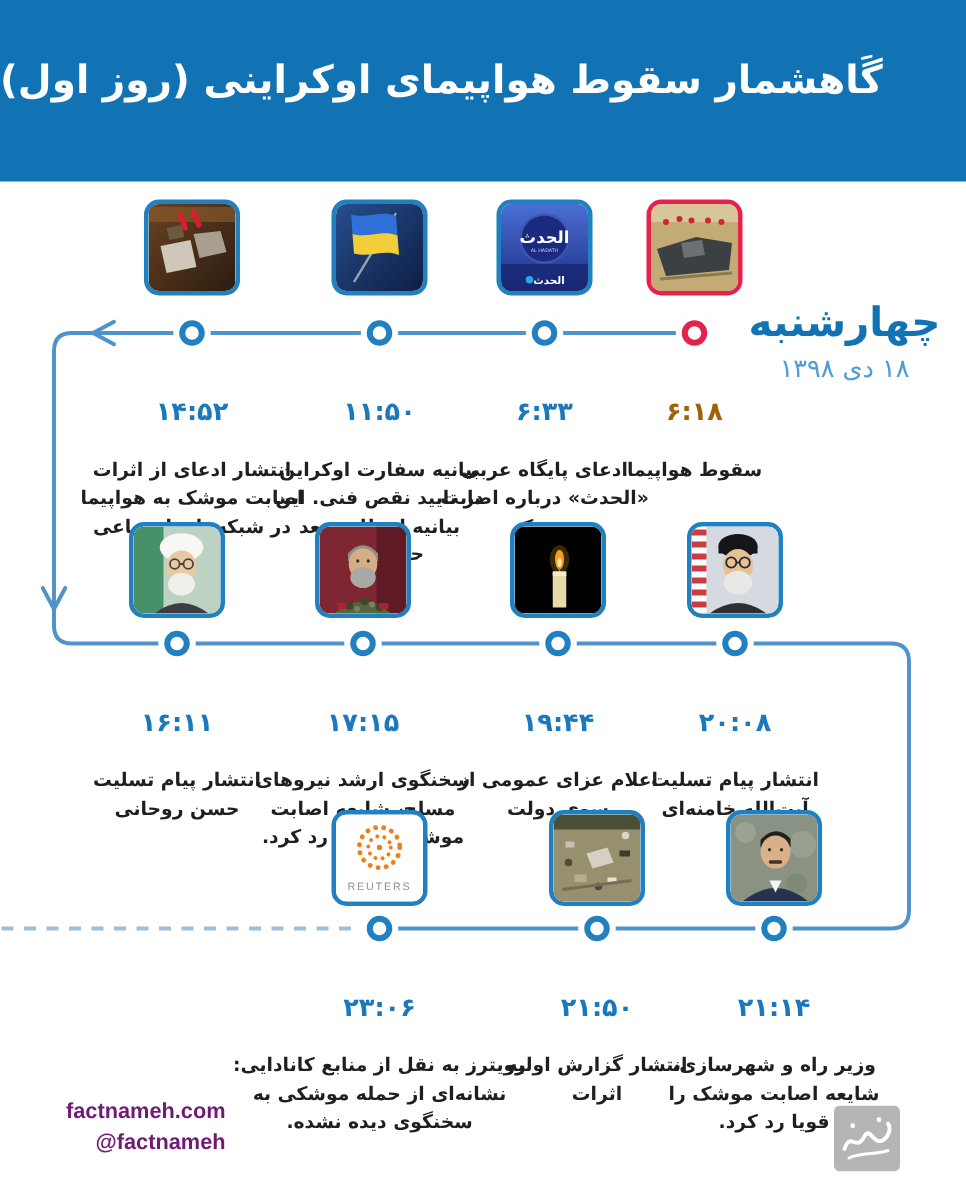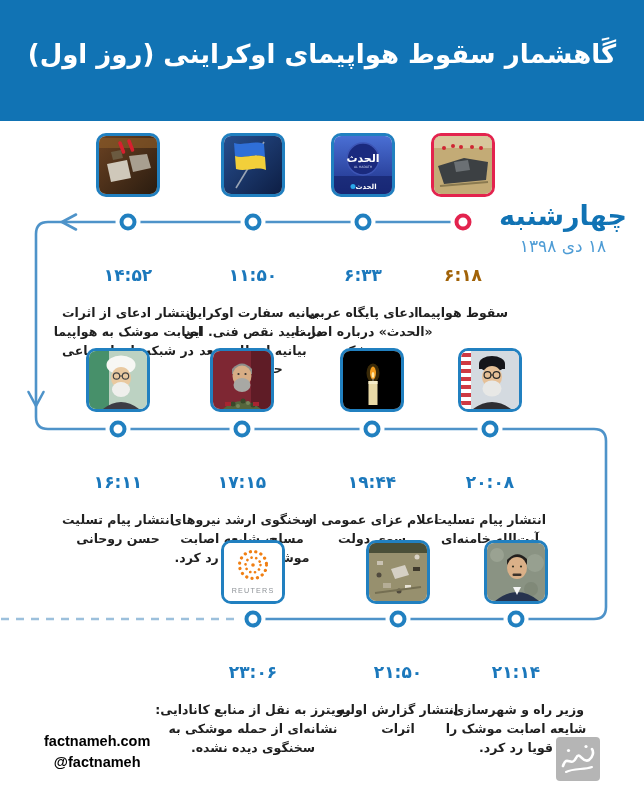--- a/index.html
+++ b/index.html
@@ -1,20 +1,20 @@
 <!DOCTYPE html>
 <html dir="rtl" lang="fa"><head>
 <meta charset="utf-8">
 <style>
   html,body{margin:0;padding:0;background:#ffffff;}
   body{width:644px;height:800px;overflow:hidden;font-family:"DejaVu Sans",sans-serif;}
   #canvas{position:relative;width:644px;height:800px;direction:rtl;background:#ffffff;}
 
   .header{position:absolute;top:0;left:0;width:644px;height:121px;background:#1173b4;
-          display:flex;align-items:center;justify-content:center;z-index:2;}
+          display:flex;align-items:center;justify-content:flex-end;z-index:2;}
   .header h1{color:#ffffff;font-size:26px;font-weight:bold;margin:0 0 14px 0;letter-spacing:0;}
 
   .connector{position:absolute;top:0;left:0;z-index:1;}
 
   .entry{position:absolute;z-index:2;display:flex;flex-direction:column;align-items:center;gap:16px;}
   .photo{width:64px;height:64px;box-sizing:border-box;border:3px solid #2180c0;border-radius:10px;
          overflow:hidden;background:#fff;flex:0 0 auto;}
   .photo svg{display:block;width:58px;height:58px;}
   .pointer{width:0;height:0;border-left:8px solid transparent;border-right:8px solid transparent;
            border-top:9px solid #2180c0;margin-top:-1px;}
@@ -28,22 +28,22 @@
   .r3 .time{margin-top:18px;}
 
   .node{position:absolute;z-index:3;width:9px;height:9px;background:#fff;border:4.5px solid #2180c0;
         border-radius:50%;box-shadow:0 0 0 4px #ffffff;transform:translate(-50%,-50%);}
   .node.red{border-color:#e3234e;}
 
   .datebox{position:absolute;left:488px;top:200px;width:150px;text-align:center;z-index:2;}
   .weekday{font-size:27px;font-weight:bold;color:#1173b4;line-height:1.15;}
   .dateline{font-size:17px;font-weight:normal;color:#4e9cd5;margin-top:5px;}
 
-  .footer-text{position:absolute;left:44px;top:731px;z-index:2;direction:ltr;text-align:center;
-               color:#000000;font-weight:bold;font-size:14.5px;line-height:1.45;
+  .footer-text{position:absolute;left:44px;top:731px;z-index:2;direction:ltr;text-align:right;
+               color:#701a75;font-weight:bold;font-size:14.5px;line-height:1.45;
                font-family:"Liberation Sans",sans-serif;}
   .logo{position:absolute;left:556px;top:737px;z-index:2;}
 </style>
 </head>
 <body>
 
 <div id="canvas">
 
   <div class="header">
     <h1>گَاهشمار سقوط هواپیمای اوکراینی (روز اول)</h1>

